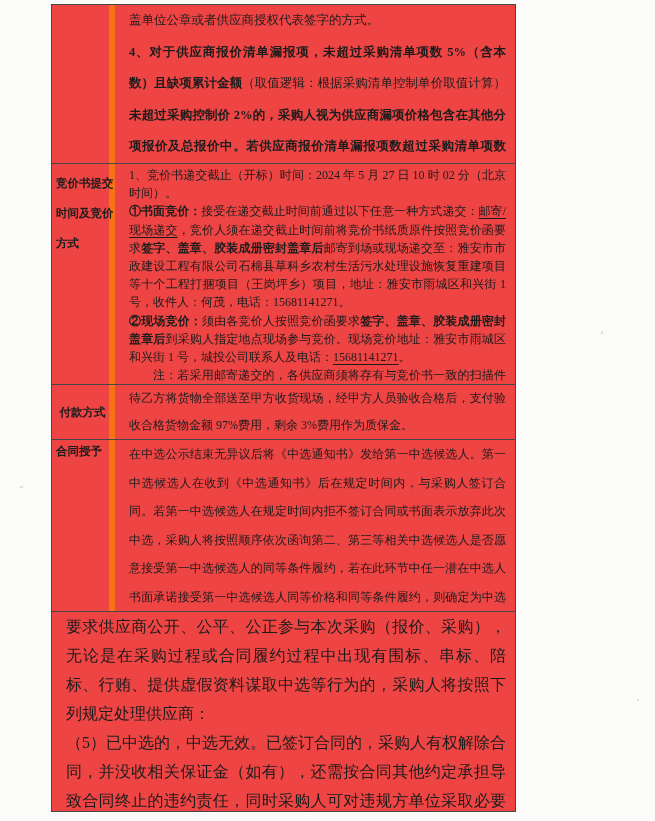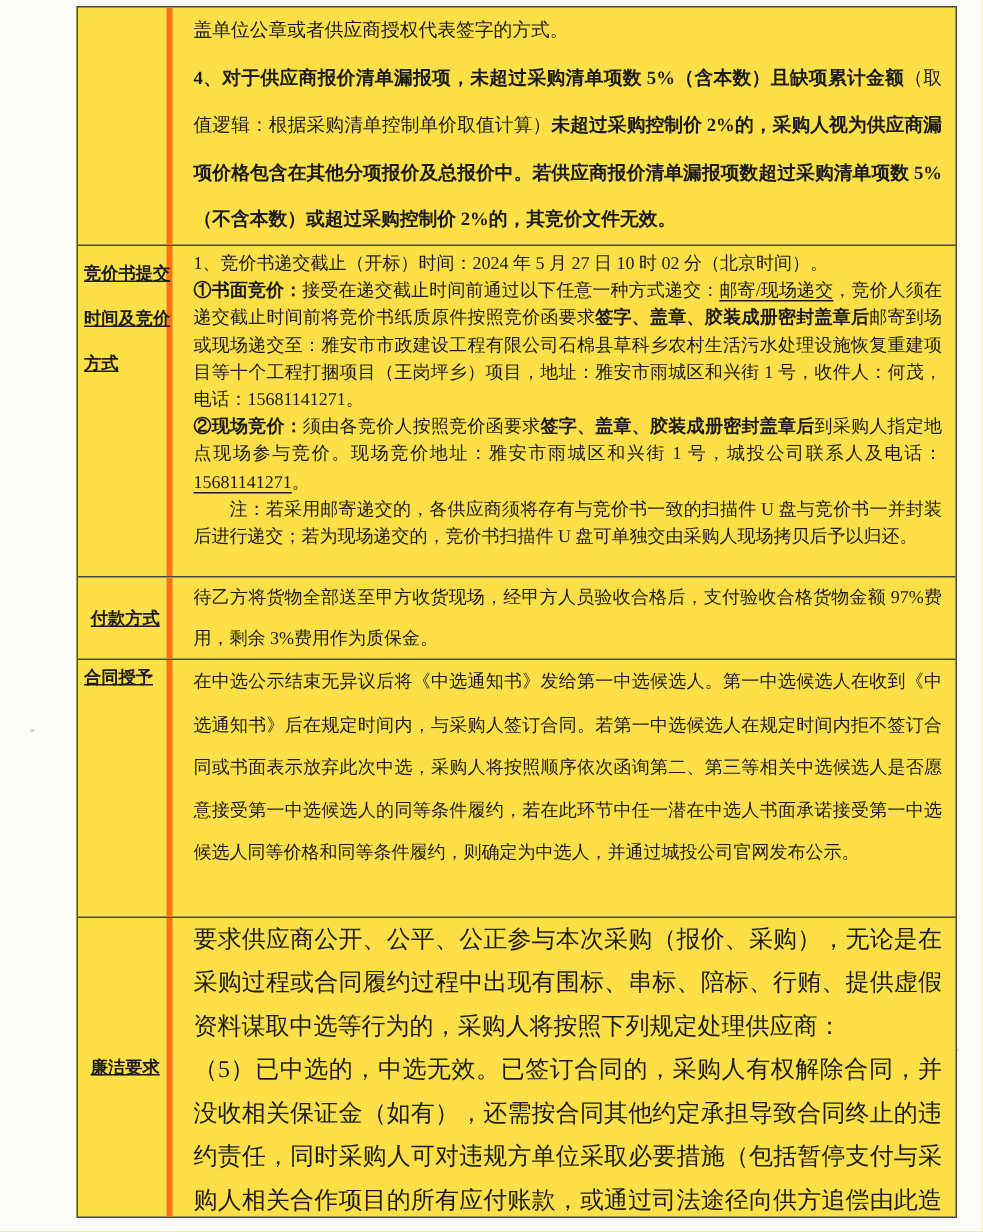--- a/index.html
+++ b/index.html
@@ -8,41 +8,40 @@
     background:#fbfbf9;
     font-family:"Liberation Serif","DejaVu Serif",serif;
     color:#1c1c1c;
     position:relative;
     overflow:hidden;
   }
   .page{position:absolute;inset:0;}
   .doc-table{
     position:absolute;
     left:51px;top:4px;
-    width:587px;
+    width:465px;
     border:1px solid #474747;
     box-sizing:border-box;
-    background:#fde047;
+    background:#ef4444;
   }
   .trow{
     display:flex;
     box-sizing:border-box;
     border-top:1px solid #474747;
   }
   .trow:first-child{border-top:none;}
   .label-cell{
     width:63px;
     flex:0 0 63px;
     box-sizing:border-box;
-    border-right:4px solid #f97316;
+    border-right:6px solid #f97316;
     font-weight:bold;
     font-size:11.5px;
     padding:4px 0 0 4px;
     white-space:nowrap;
-    text-decoration:underline;
   }
   .label-center{display:flex;align-items:center;padding-top:0;justify-content:center;}
   .label-lines div{line-height:30px;}
   .content-cell{
     flex:1 1 auto;
     box-sizing:border-box;
     padding:0 9px 0 14px;
     text-align:justify;
     text-align-last:left;
     overflow:hidden;
@@ -109,23 +108,20 @@
     </div>
 
     <div class="trow row-d">
       <div class="label-cell"><span>合同授予</span></div>
       <div class="content-cell">
         <p><span>在中选公示结束无异议后将《中选通知书》发给第一中选候选人。第一中选候选人在收到《中选通知书》后在规定时间内，与采购人签订合同。若第一中选候选人在规定时间内拒不签订合同或书面表示放弃此次中选，采购人将按照顺序依次函询第二、第三等相关中选候选人是否愿意接受第一中选候选人的同等条件履约，若在此环节中任一潜在中选人书面承诺接受第一中选候选人同等价格和同等条件履约，则确定为中选人，并通过城投公司官网发布公示。</span></p>
       </div>
     </div>
 
     <div class="trow row-e">
-      <div class="label-cell label-center">
-          <span>廉洁要求</span>
-        </div>
       <div class="content-cell">
         <p><span>要求供应商公开、公平、公正参与本次采购（报价、采购），无论是在采购过程或合同履约过程中出现有围标、串标、陪标、行贿、提供虚假资料谋取中选等行为的，采购人将按照下列规定处理供应商：</span></p>
         <p><span>（5）已中选的，中选无效。已签订合同的，采购人有权解除合同，并没收相关保证金（如有），还需按合同其他约定承担导致合同终止的违约责任，同时采购人可对违规方单位采取必要措施（包括暂停支付与采购人相关合作项目的所有应付账款，或通过司法途径向供方追偿由此造成采购人的一切经济及商业损失）。</span></p>
       </div>
     </div>
 
   </div>
 </div>
 
 </body></html>

